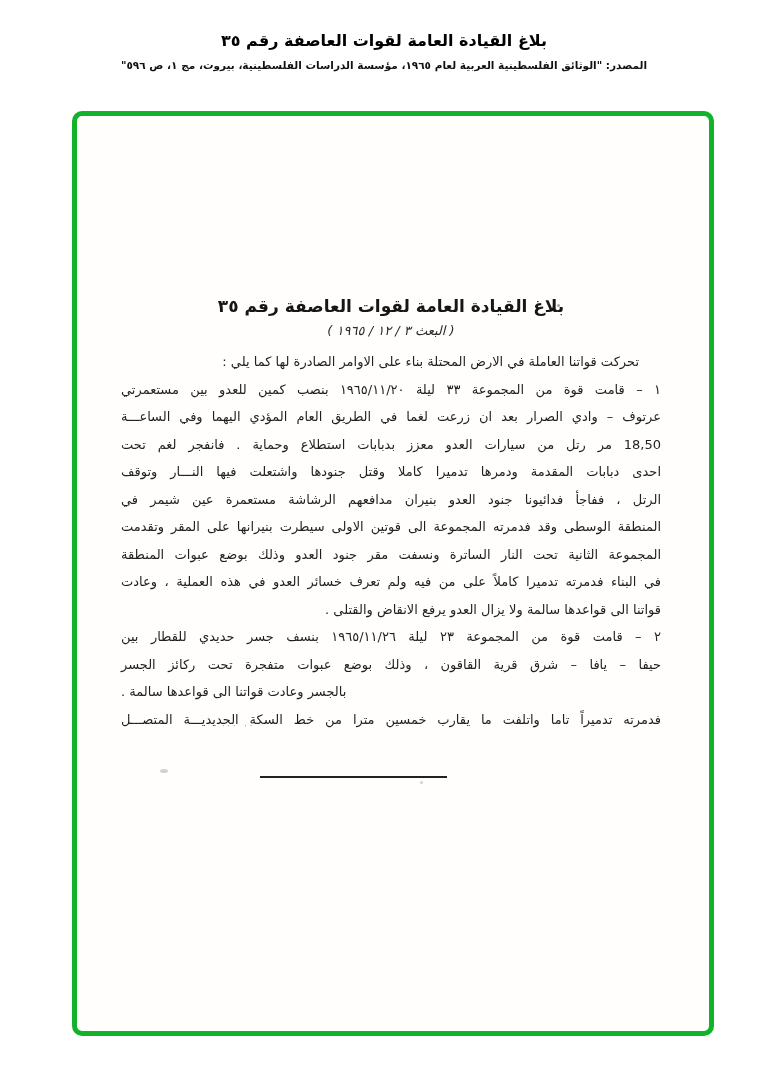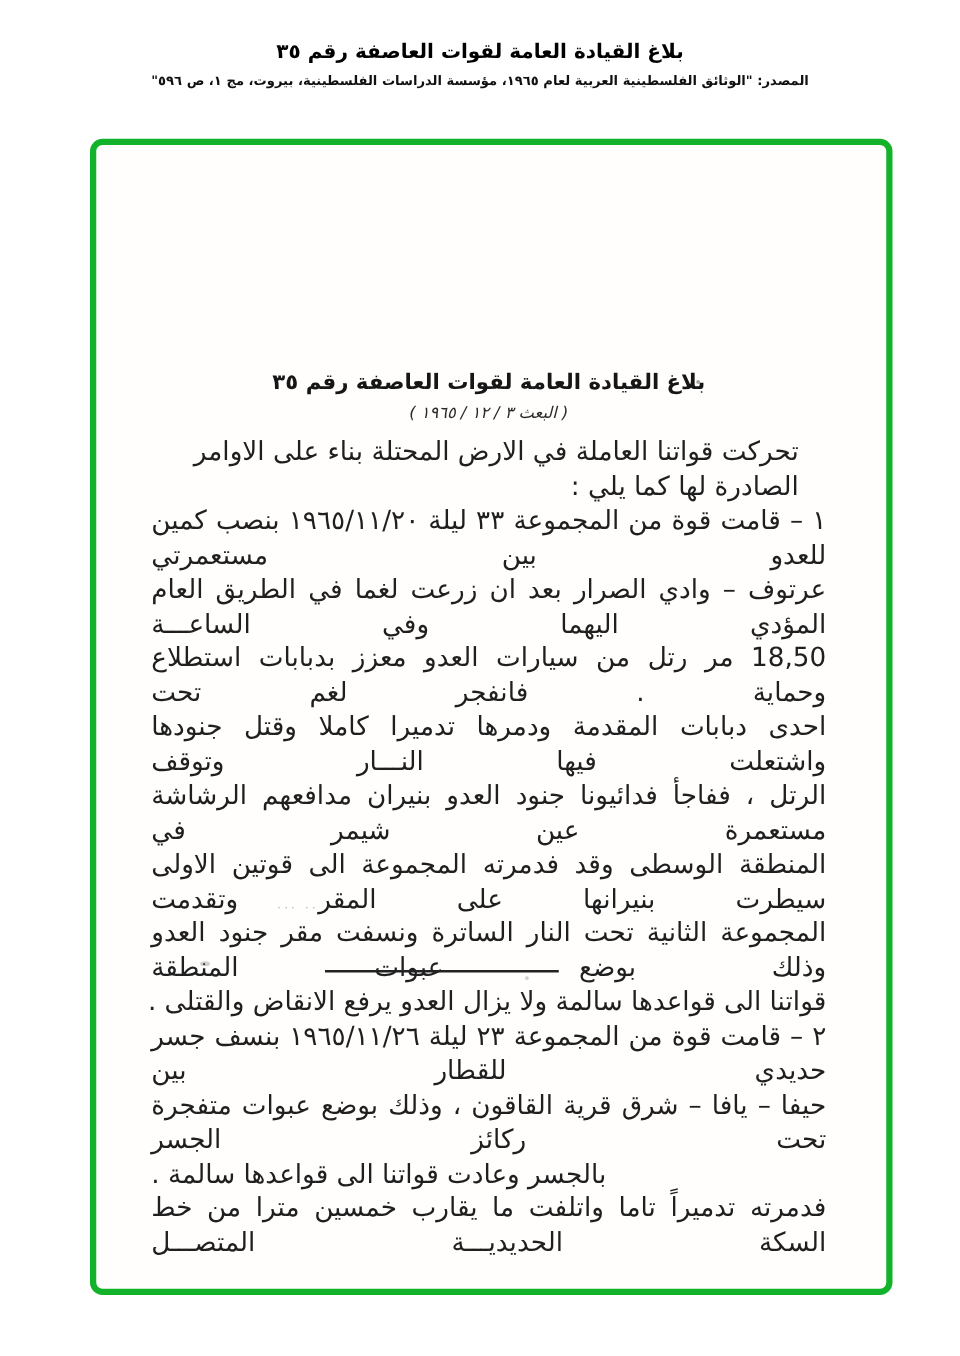--- a/index.html
+++ b/index.html
@@ -46,21 +46,21 @@
   .doc-date{
     position:absolute;top:207px;right:48px;width:540px;
     text-align:center;font-size:13px;color:#2a2a2a;font-style:italic;
   }
   .doc-body{
     position:absolute;top:232px;right:48px;width:540px;
     direction:rtl;
   }
   .doc-line{
     direction:rtl;
-    font-size:21px;line-height:27.5px;
+    font-size:13px;line-height:27.5px;
     color:#1f1f1f;
     text-align:right;
     white-space:nowrap;
   }
   .doc-line.justify{
     white-space:normal;
     text-align:justify;
     -moz-text-align-last:justify;
     text-align-last:justify;
   }
@@ -90,20 +90,21 @@
       <div class="doc-date">( البعث ٣ / ١٢ / ١٩٦٥ )</div>
       <div class="doc-body">
           <div class="doc-line intro">تحركت قواتنا العاملة في الارض المحتلة بناء على الاوامر الصادرة لها كما يلي :</div>
           <div class="doc-line justify">١ – قامت قوة من المجموعة ٣٣ ليلة ١٩٦٥/١١/٢٠ بنصب كمين للعدو بين مستعمرتي</div>
           <div class="doc-line justify">عرتوف – وادي الصرار بعد ان زرعت لغما في الطريق العام المؤدي اليهما وفي الساعـــة</div>
           <div class="doc-line justify">18,50 مر رتل من سيارات العدو معزز بدبابات استطلاع وحماية . فانفجر لغم تحت</div>
           <div class="doc-line justify">احدى دبابات المقدمة ودمرها تدميرا كاملا وقتل جنودها واشتعلت فيها النـــار وتوقف</div>
           <div class="doc-line justify">الرتل ، ففاجأ فدائيونا جنود العدو بنيران مدافعهم الرشاشة مستعمرة عين شيمر في</div>
           <div class="doc-line justify">المنطقة الوسطى وقد فدمرته المجموعة الى قوتين الاولى سيطرت بنيرانها على المقر وتقدمت</div>
           <div class="doc-line justify">المجموعة الثانية تحت النار الساترة ونسفت مقر جنود العدو وذلك بوضع عبوات المنطقة</div>
+          <div class="doc-line justify">في البناء فدمرته تدميرا كاملاً على من فيه ولم تعرف خسائر العدو في هذه العملية ، وعادت</div>
           <div class="doc-line short">قواتنا الى قواعدها سالمة ولا يزال العدو يرفع الانقاض والقتلى .</div>
           <div class="doc-line justify">٢ – قامت قوة من المجموعة ٢٣ ليلة ١٩٦٥/١١/٢٦ بنسف جسر حديدي للقطار بين</div>
           <div class="doc-line justify">حيفا – يافا – شرق قرية القاقون ، وذلك بوضع عبوات متفجرة تحت ركائز الجسر</div>
           <div class="doc-line left">بالجسر وعادت قواتنا الى قواعدها سالمة .</div>
           <div class="doc-line justify">فدمرته تدميراً تاما واتلفت ما يقارب خمسين مترا من خط السكة الحديديـــة المتصـــل</div>
         </div>
       <div class="section-divider"></div>
     </div>
   </div>
 

